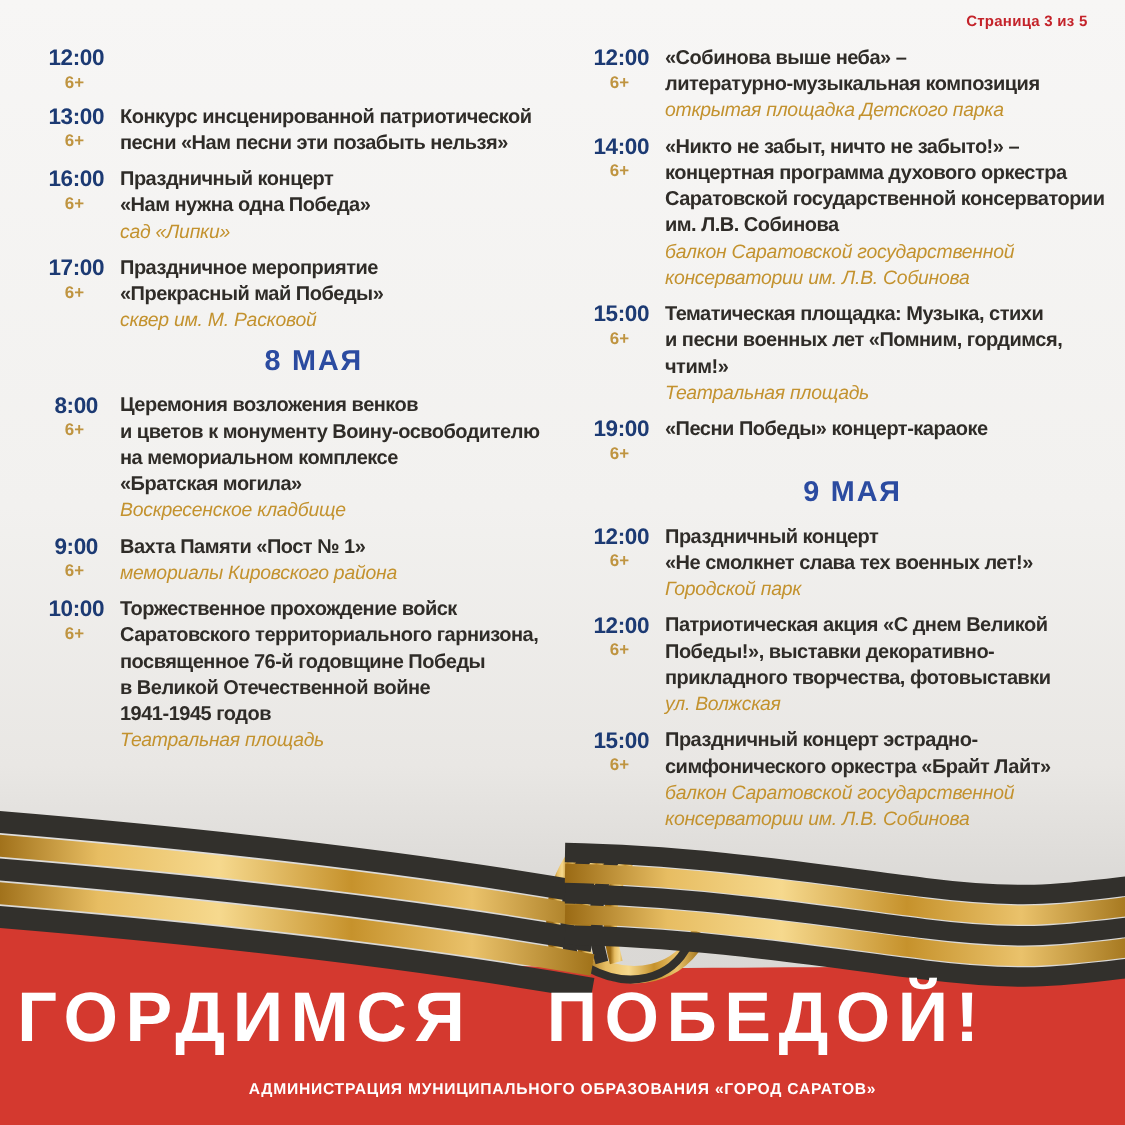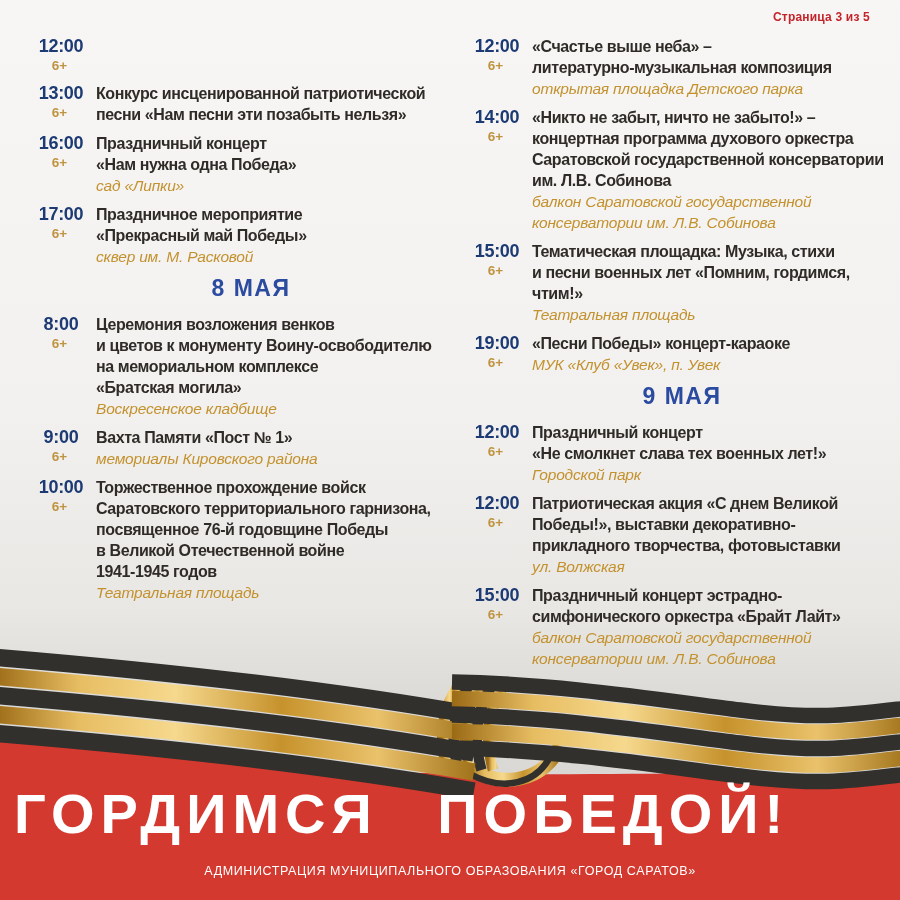--- a/index.html
+++ b/index.html
@@ -45,21 +45,21 @@
     letter-spacing:1.5px;margin:6px 0 12px 0;
   }
   .ribbon-svg{position:absolute;left:0;top:620px;width:900px;height:280px;z-index:1;}
   .banner-title{
     position:absolute;left:0;top:784px;width:803px;z-index:3;
     text-align:center;color:#ffffff;font-weight:700;font-size:56px;
     letter-spacing:6px;word-spacing:38px;line-height:60px;white-space:nowrap;
   }
   .banner-footer{
     position:absolute;left:0;top:864px;width:900px;z-index:3;
-    text-align:center;color:#ffffff;font-weight:400;font-size:12.5px;
+    text-align:center;color:#ffffff;font-weight:700;font-size:12.5px;
     letter-spacing:.6px;
   }
 </style>
 </head>
 <body>
 
 <div class="page-indicator">Страница 3 из 5</div>
 
 <div class="col col-left">
   <div>
@@ -145,21 +145,21 @@
 </div>
 
 <div class="col col-right">
   <div>
       <div class="event">
         <div class="when">
           <div class="time">12:00</div>
           <div class="age">6+</div>
         </div>
         <div class="what">
-          <div class="title">«Счастье выше неба» –
+          <div class="title">«Собинова выше неба» –
 литературно-музыкальная композиция</div>
           <div class="venue">открытая площадка Детского парка</div>
         </div>
       </div>
       <div class="event">
         <div class="when">
           <div class="time">14:00</div>
           <div class="age">6+</div>
         </div>
         <div class="what">
@@ -183,21 +183,20 @@
           <div class="venue">Театральная площадь</div>
         </div>
       </div>
       <div class="event">
         <div class="when">
           <div class="time">19:00</div>
           <div class="age">6+</div>
         </div>
         <div class="what">
           <div class="title">«Песни Победы» концерт-караоке</div>
-          <div class="venue">МУК «Клуб «Увек», п. Увек</div>
         </div>
       </div>
     </div>
   <div class="day-header">9 МАЯ</div>
   <div>
       <div class="event">
         <div class="when">
           <div class="time">12:00</div>
           <div class="age">6+</div>
         </div>

